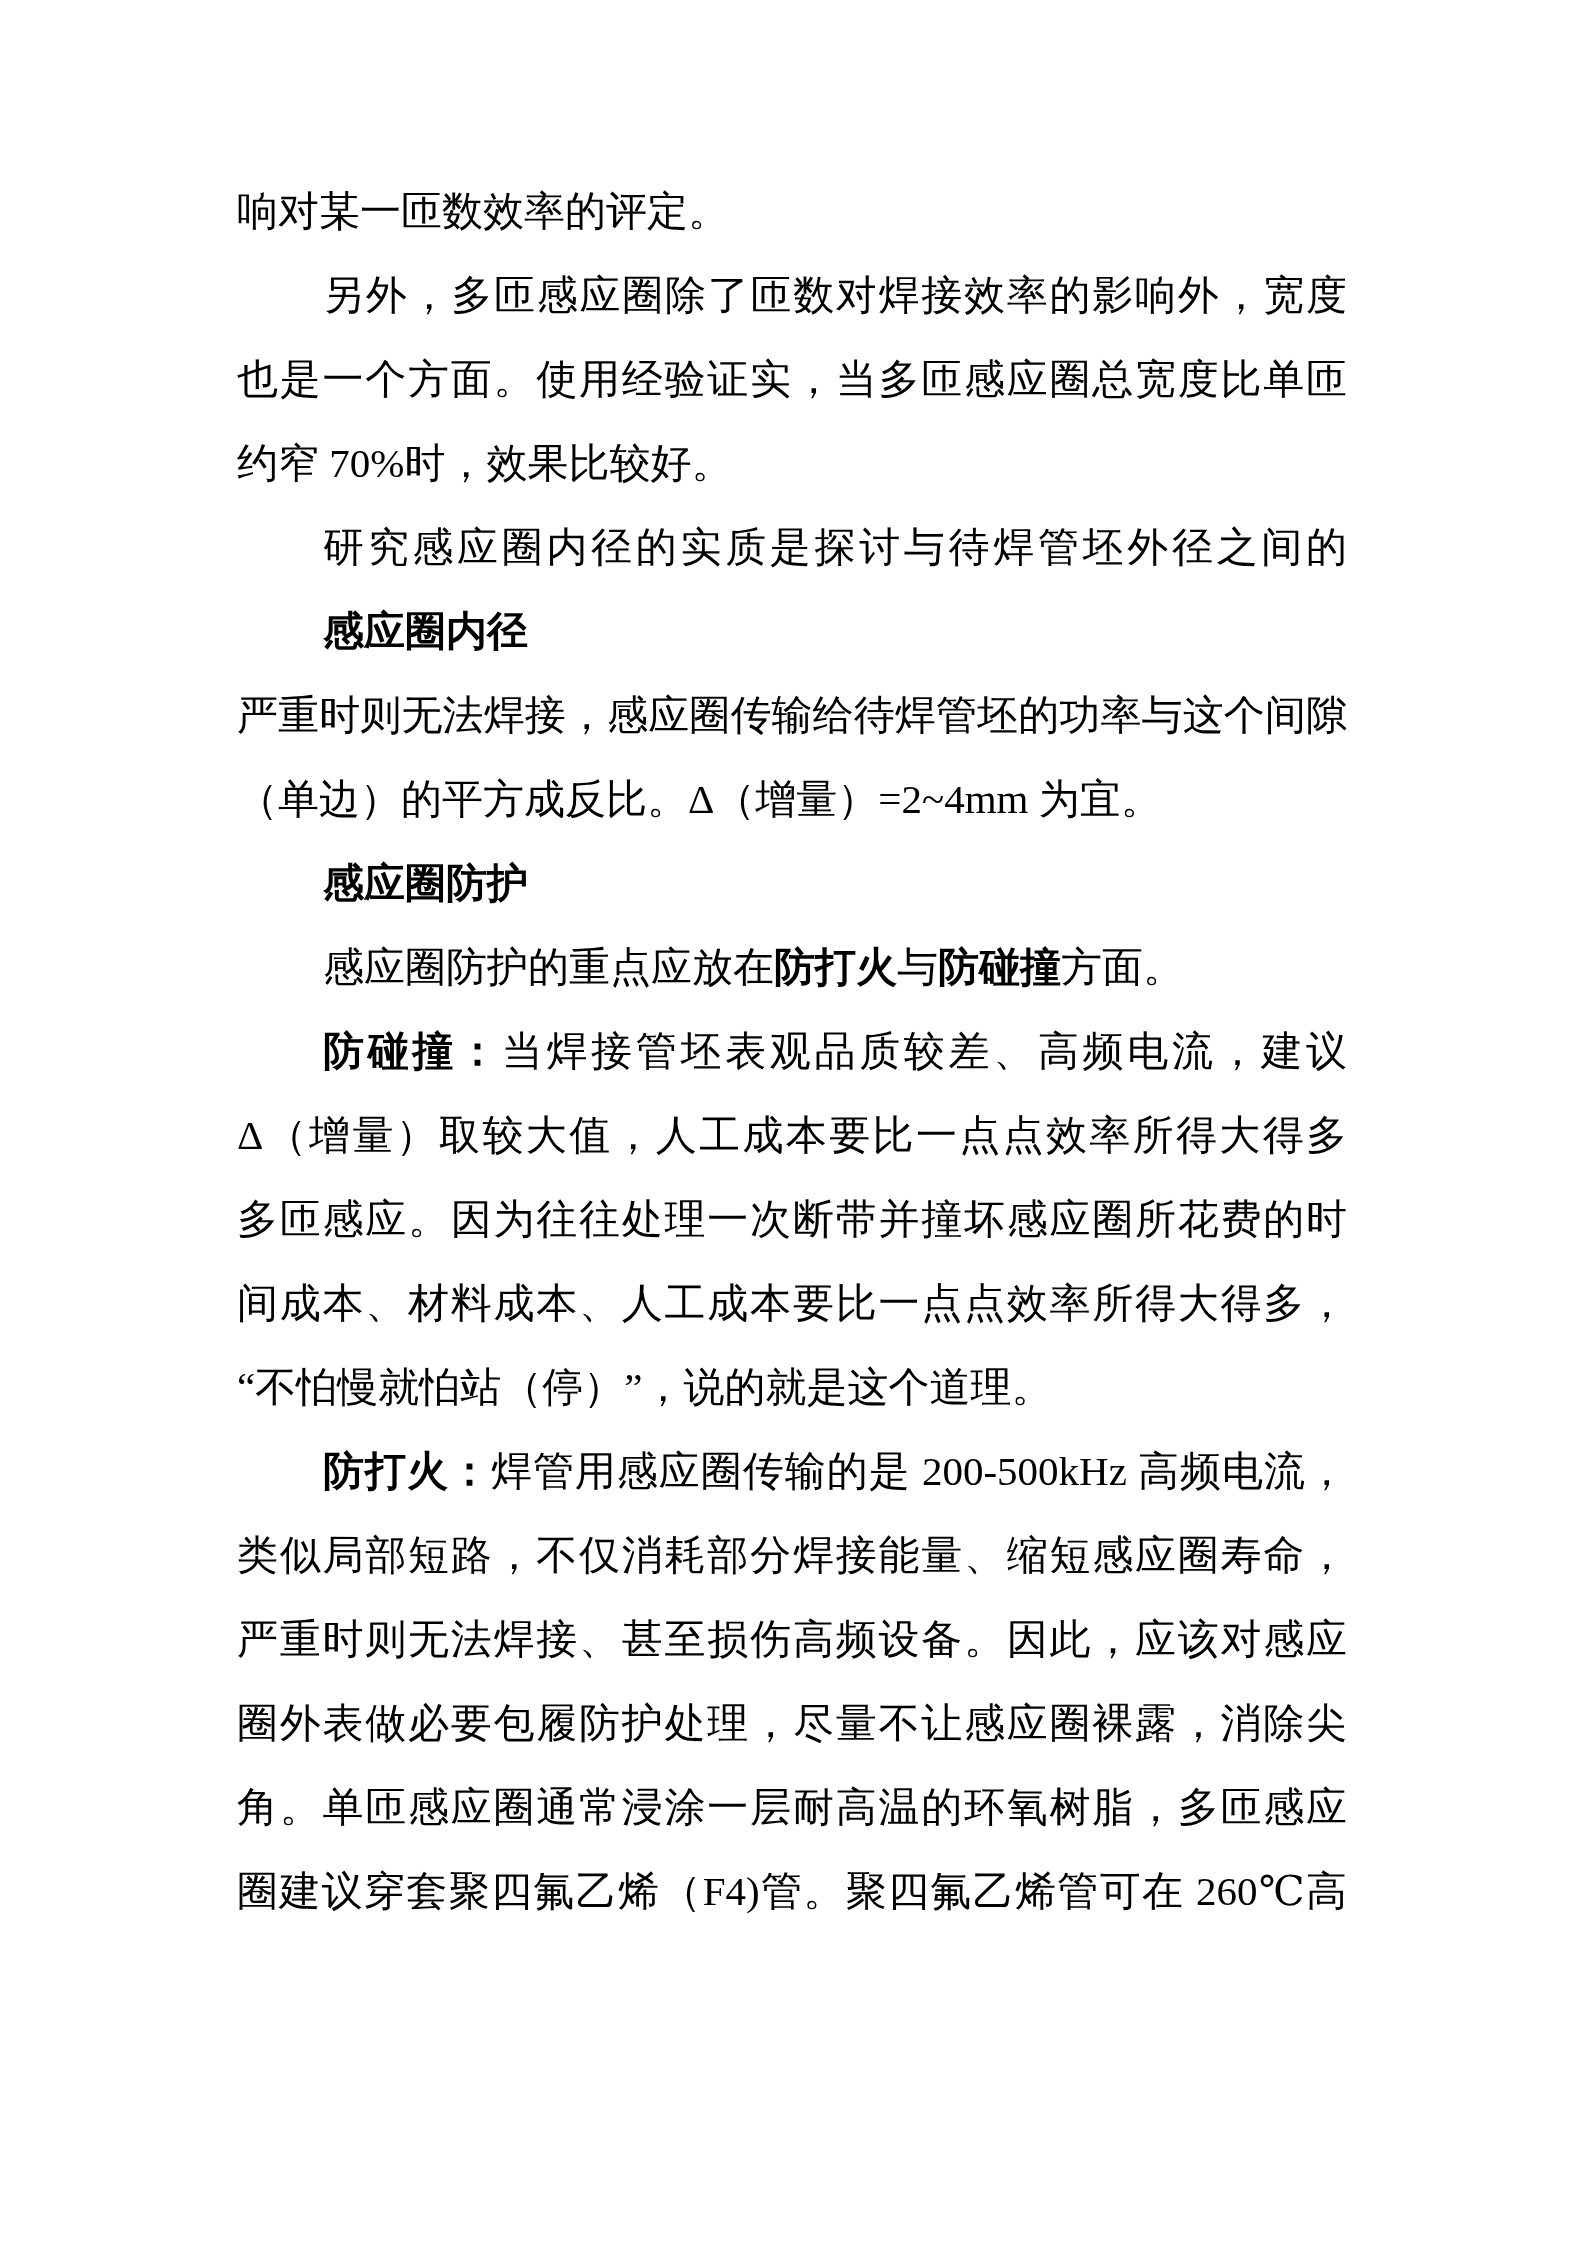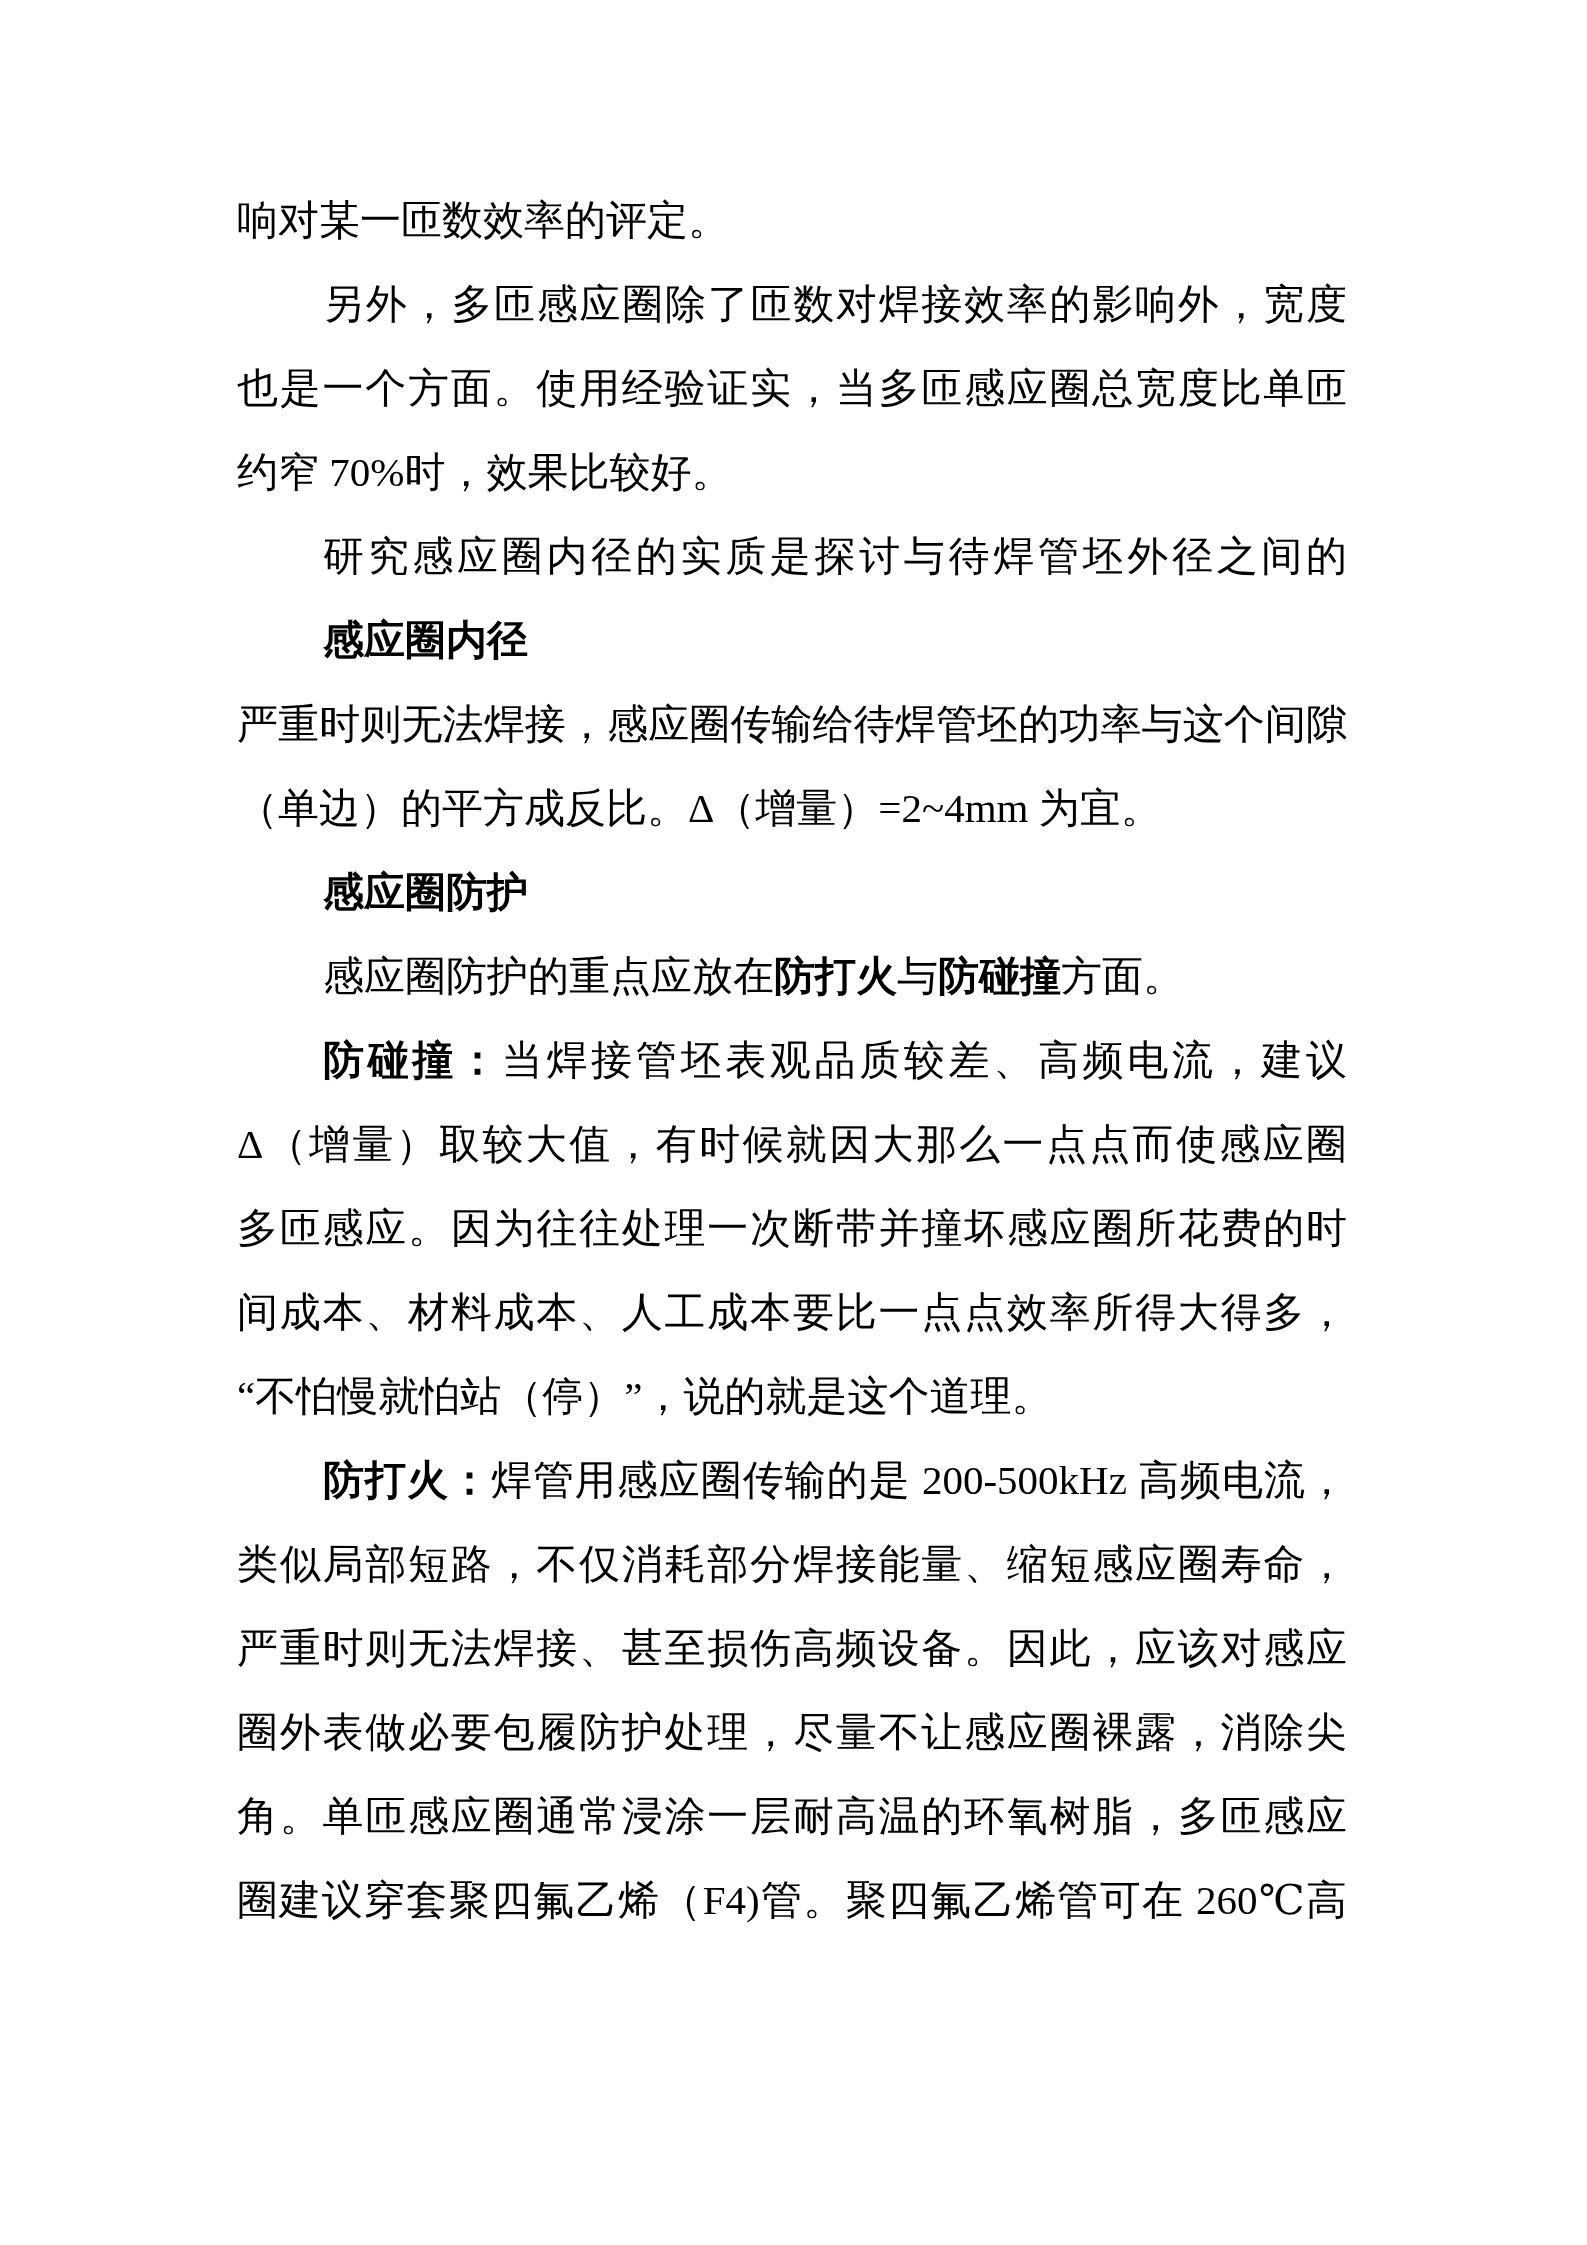--- a/index.html
+++ b/index.html
@@ -12,21 +12,21 @@
     width: 1587px;
     height: 2245px;
     background: #ffffff;
     color: #000000;
     font-family: "Liberation Serif", "DejaVu Serif", serif;
     overflow: hidden;
   }
   .content {
     position: absolute;
     left: 237px;
-    top: 178px;
+    top: 169px;
     width: 1110px;
   }
   .line {
     height: 84px;
     line-height: 84px;
     font-size: 41px;
     letter-spacing: 0;
     white-space: normal;
   }
   .line.justify {
@@ -52,21 +52,21 @@
       <div class="line justify indent"><span class="seg">另外，多匝感应圈除了匝数对焊接效率的影响外，宽度</span></div>
       <div class="line justify"><span class="seg">也是一个方面。使用经验证实，当多匝感应圈总宽度比单匝</span></div>
       <div class="line"><span class="seg">约窄 70%时，效果比较好。</span></div>
       <div class="line justify indent"><span class="seg">研究感应圈内径的实质是探讨与待焊管坯外径之间的</span></div>
       <div class="line indent heading"><span class="seg b">感应圈内径</span></div>
       <div class="line justify"><span class="seg">严重时则无法焊接，感应圈传输给待焊管坯的功率与这个间隙</span></div>
       <div class="line"><span class="seg">（单边）的平方成反比。Δ（增量）=2~4mm 为宜。</span></div>
       <div class="line indent heading"><span class="seg b">感应圈防护</span></div>
       <div class="line indent"><span class="seg">感应圈防护的重点应放在</span><span class="seg b">防打火</span><span class="seg">与</span><span class="seg b">防碰撞</span><span class="seg">方面。</span></div>
       <div class="line justify indent"><span class="seg b">防碰撞：</span><span class="seg">当焊接管坯表观品质较差、高频电流，建议</span></div>
-      <div class="line justify"><span class="seg">Δ（增量）取较大值，有时候就因大那么一点点而使感应圈</span></div>
+      <div class="line justify"><span class="seg">Δ（增量）取较大值，人工成本要比一点点效率所得大得多</span></div>
       <div class="line justify"><span class="seg">多匝感应。因为往往处理一次断带并撞坏感应圈所花费的时</span></div>
       <div class="line justify"><span class="seg">间成本、材料成本、人工成本要比一点点效率所得大得多，</span></div>
       <div class="line"><span class="seg">“不怕慢就怕站（停）”，说的就是这个道理。</span></div>
       <div class="line justify indent"><span class="seg b">防打火：</span><span class="seg">焊管用感应圈传输的是 200-500kHz 高频电流，</span></div>
       <div class="line justify"><span class="seg">类似局部短路，不仅消耗部分焊接能量、缩短感应圈寿命，</span></div>
       <div class="line justify"><span class="seg">严重时则无法焊接、甚至损伤高频设备。因此，应该对感应</span></div>
       <div class="line justify"><span class="seg">圈外表做必要包履防护处理，尽量不让感应圈裸露，消除尖</span></div>
       <div class="line justify"><span class="seg">角。单匝感应圈通常浸涂一层耐高温的环氧树脂，多匝感应</span></div>
       <div class="line justify"><span class="seg">圈建议穿套聚四氟乙烯（F4)管。聚四氟乙烯管可在 260℃高</span></div>
     </div>

